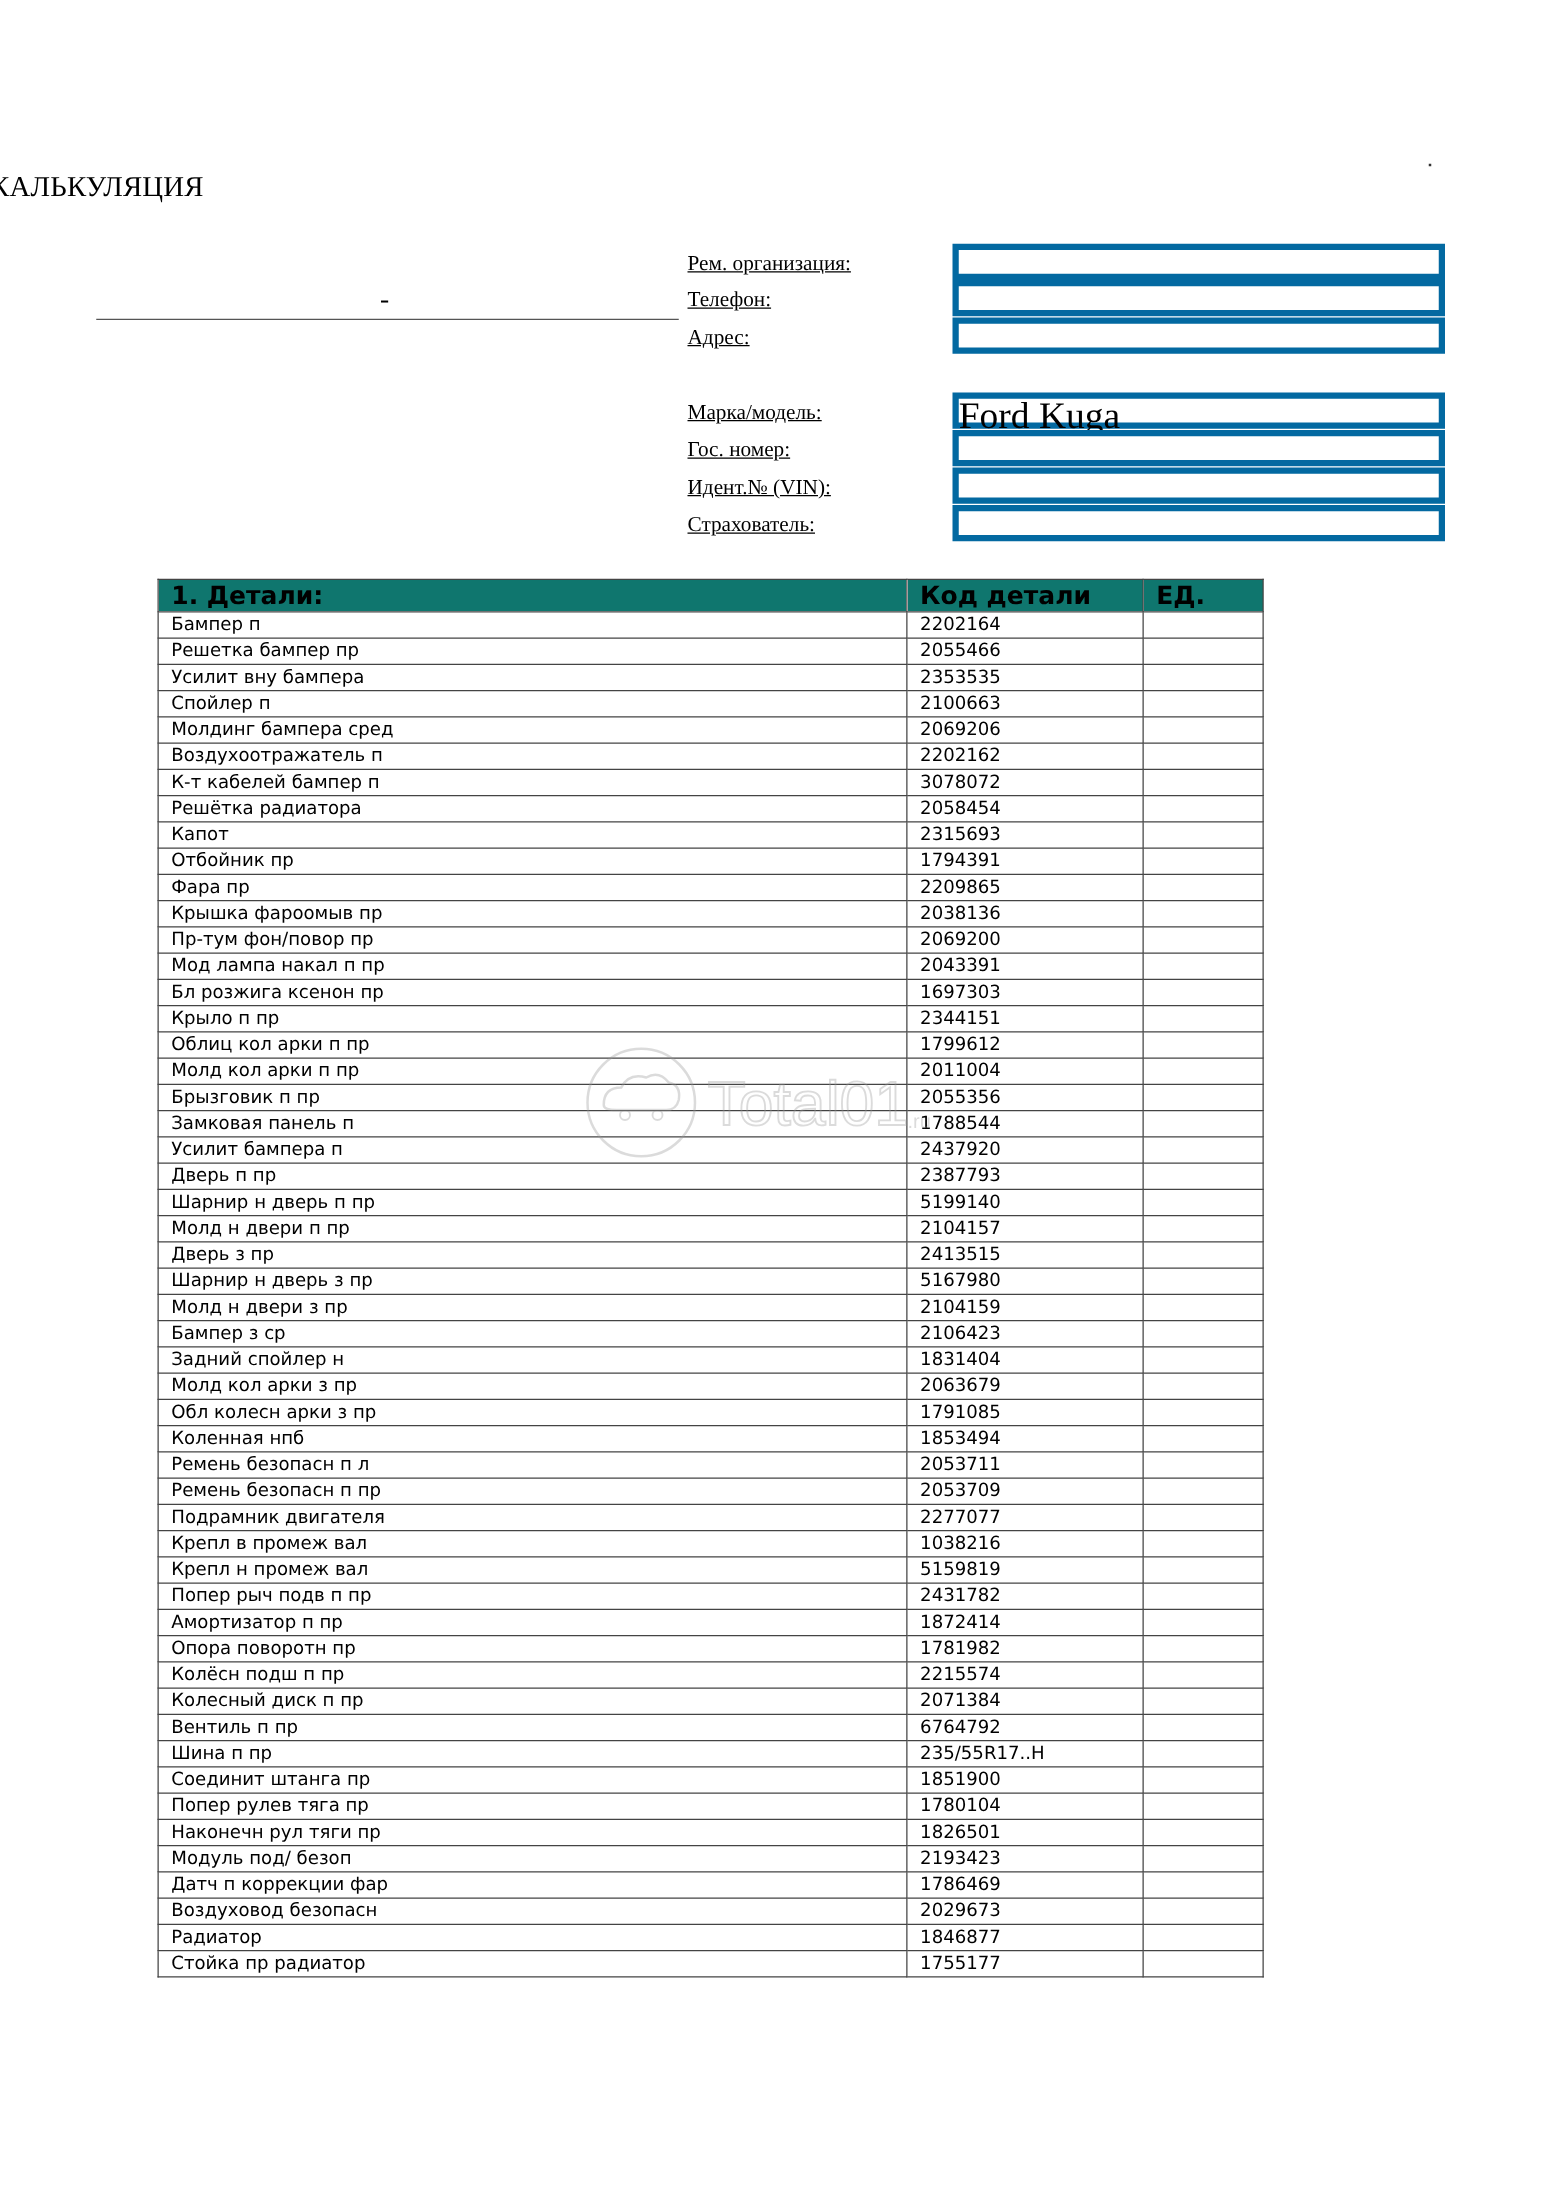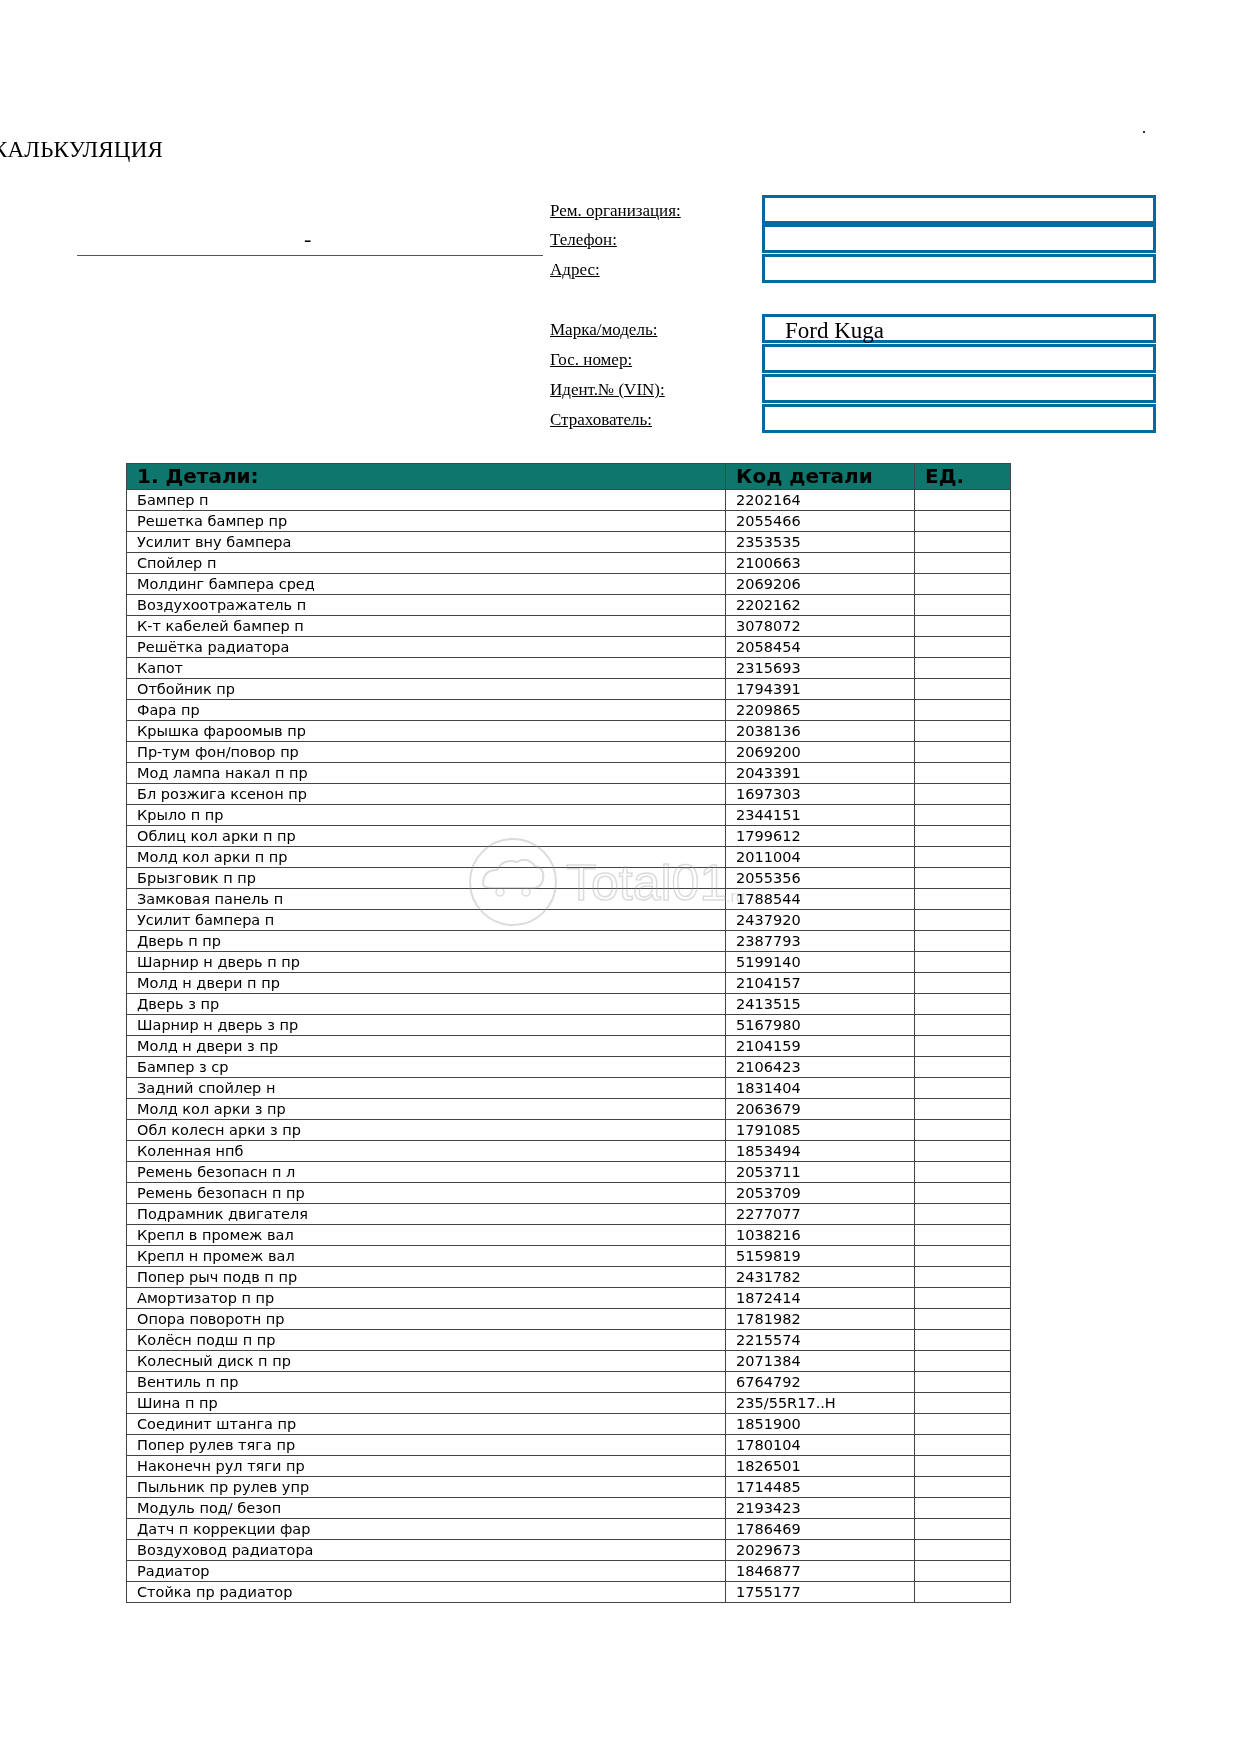--- a/index.html
+++ b/index.html
@@ -9,21 +9,21 @@
 
     .title { position: absolute; left: 0; width: 1240px; top: 137px; text-align: left; font-size: 23px; letter-spacing: 0.2px; padding-left: 0; }
     .title span { position: relative; left: -8px; }
 
     .stray-dot { position: absolute; left: 1143px; top: 131px; width: 2px; height: 2px; background: #333; }
 
     .sig-line { position: absolute; left: 77px; top: 255px; width: 466px; height: 0; border-top: 1px solid #555; }
     .sig-dash { position: absolute; left: 304px; top: 226px; font-size: 22px; }
 
     .field-label { position: absolute; left: 550px; font-size: 17px; line-height: 30px; text-decoration: underline; }
-    .field-box { position: absolute; left: 762px; width: 394px; height: 29px; border: 3px solid #0369a1; box-sizing: border-box; font-size: 23px; line-height: 27px; padding-left: 20px; }
+    .field-box { position: absolute; left: 762px; width: 394px; height: 29px; border: 5px solid #0369a1; box-sizing: border-box; font-size: 30px; line-height: 27px; padding-left: 0; }
 
     .parts-table { position: absolute; left: 126px; top: 463px; width: 885px; border-collapse: collapse; table-layout: fixed; }
     .parts-table th, .parts-table td { border: 1px solid #444; padding: 0 0 0 10px; text-align: left; white-space: nowrap; overflow: hidden; }
     .parts-table th { background: #0f766e; font-weight: bold; font-size: 20px; height: 25px; line-height: 25px; }
     .parts-table td { font-size: 14.5px; height: 20px; line-height: 20px; }
     .col-name { width: 593px; }
     .col-code { width: 187px; }
     .col-unit { width: 95px; }
 
     .watermark { position: absolute; left: 468px; top: 822px; width: 300px; height: 120px; opacity: 0.35; pointer-events: none; }
@@ -302,36 +302,31 @@
         <td>Попер рулев тяга пр</td>
         <td>1780104</td>
         <td></td>
       </tr>
       <tr>
         <td>Наконечн рул тяги пр</td>
         <td>1826501</td>
         <td></td>
       </tr>
       <tr>
-        <td>Пыльник пр рулев упр</td>
-        <td>1714485</td>
-        <td></td>
-      </tr>
-      <tr>
         <td>Модуль под/ безоп</td>
         <td>2193423</td>
         <td></td>
       </tr>
       <tr>
         <td>Датч п коррекции фар</td>
         <td>1786469</td>
         <td></td>
       </tr>
       <tr>
-        <td>Воздуховод радиатора</td>
+        <td>Воздуховод безопасн</td>
         <td>2029673</td>
         <td></td>
       </tr>
       <tr>
         <td>Радиатор</td>
         <td>1846877</td>
         <td></td>
       </tr>
       <tr>
         <td>Стойка пр радиатор</td>

